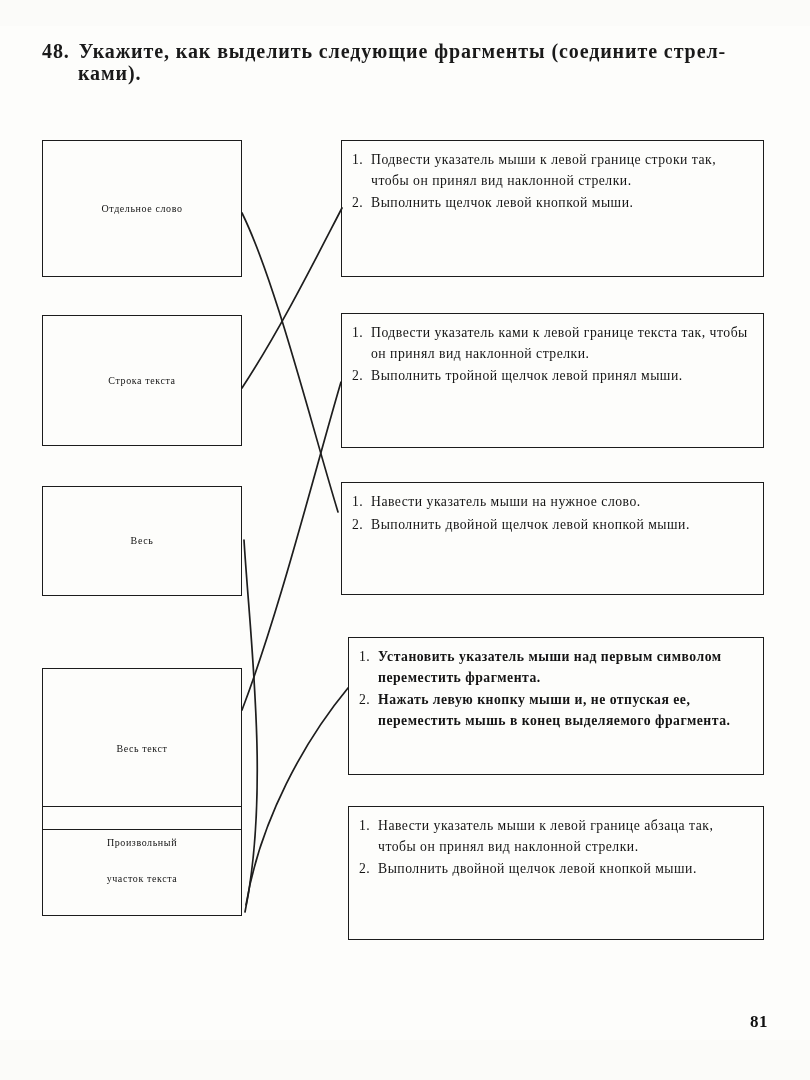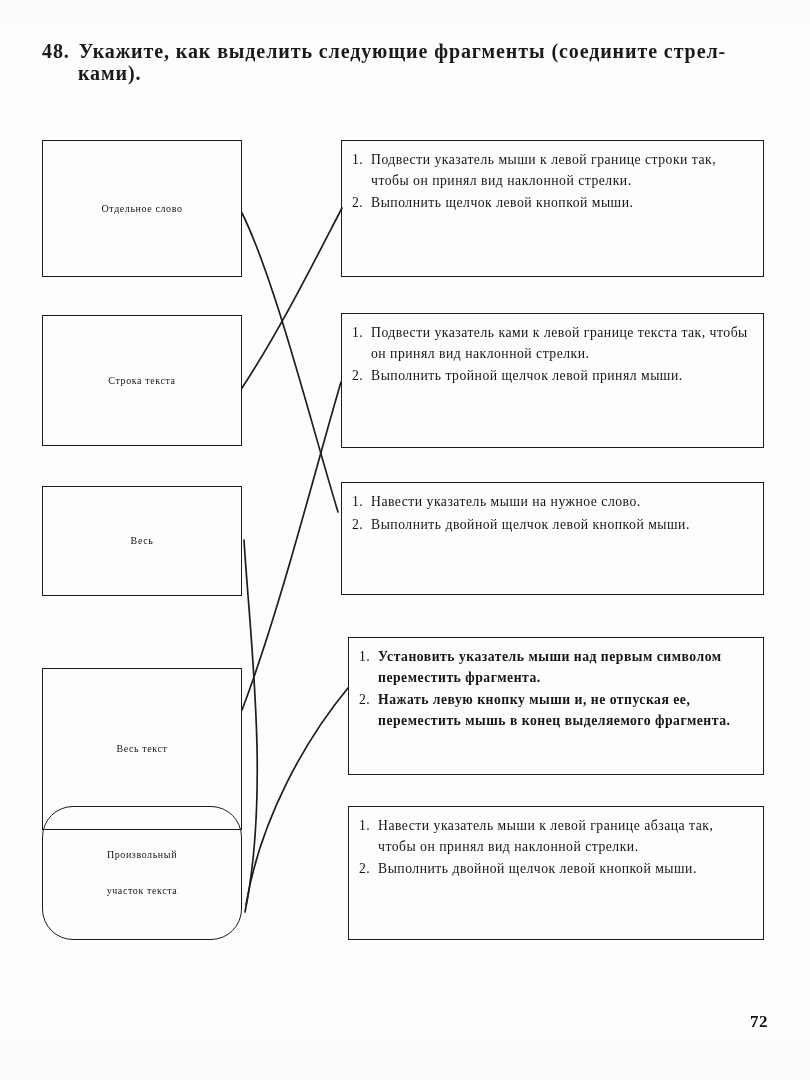--- a/index.html
+++ b/index.html
@@ -167,21 +167,21 @@
     </div>
 
     <div class="lbox" style="left:42px; top:486px; width:200px; height:110px;">
       <span>Весь</span>
     </div>
 
     <div class="lbox" style="left:42px; top:637px; width:200px; height:162px;margin-top:31px;">
       <span>Весь текст</span>
     </div>
 
-    <div class="lbox" style="left:42px; top:806px; width:200px; height:134px;border-radius:31px;">
+    <div class="lbox" style="left:42px; top:806px; width:200px; height:110px;">
       <span>
         <span>Произвольный</span><br>
         <span>участок текста</span>
       </span>
     </div>
 
     <div class="rbox" style="left:341px; top:140px; width:423px; height:137px;">
       <div class="step">
         <div class="step-num">1.</div>
         <div class="step-text">Подвести указатель мыши к левой границе строки так, чтобы он принял вид наклонной стрелки.</div>
@@ -231,14 +231,14 @@
         <div class="step-text">Навести указатель мыши к левой границе абзаца так, чтобы он принял вид наклонной стрелки.</div>
       </div>
       <div class="step">
         <div class="step-num">2.</div>
         <div class="step-text">Выполнить двойной щелчок левой кнопкой мыши.</div>
       </div>
     </div>
 
   </div>
 
-  <div class="page-number">72</div>
+  <div class="page-number">81</div>
 </div>
 
 </body></html>

